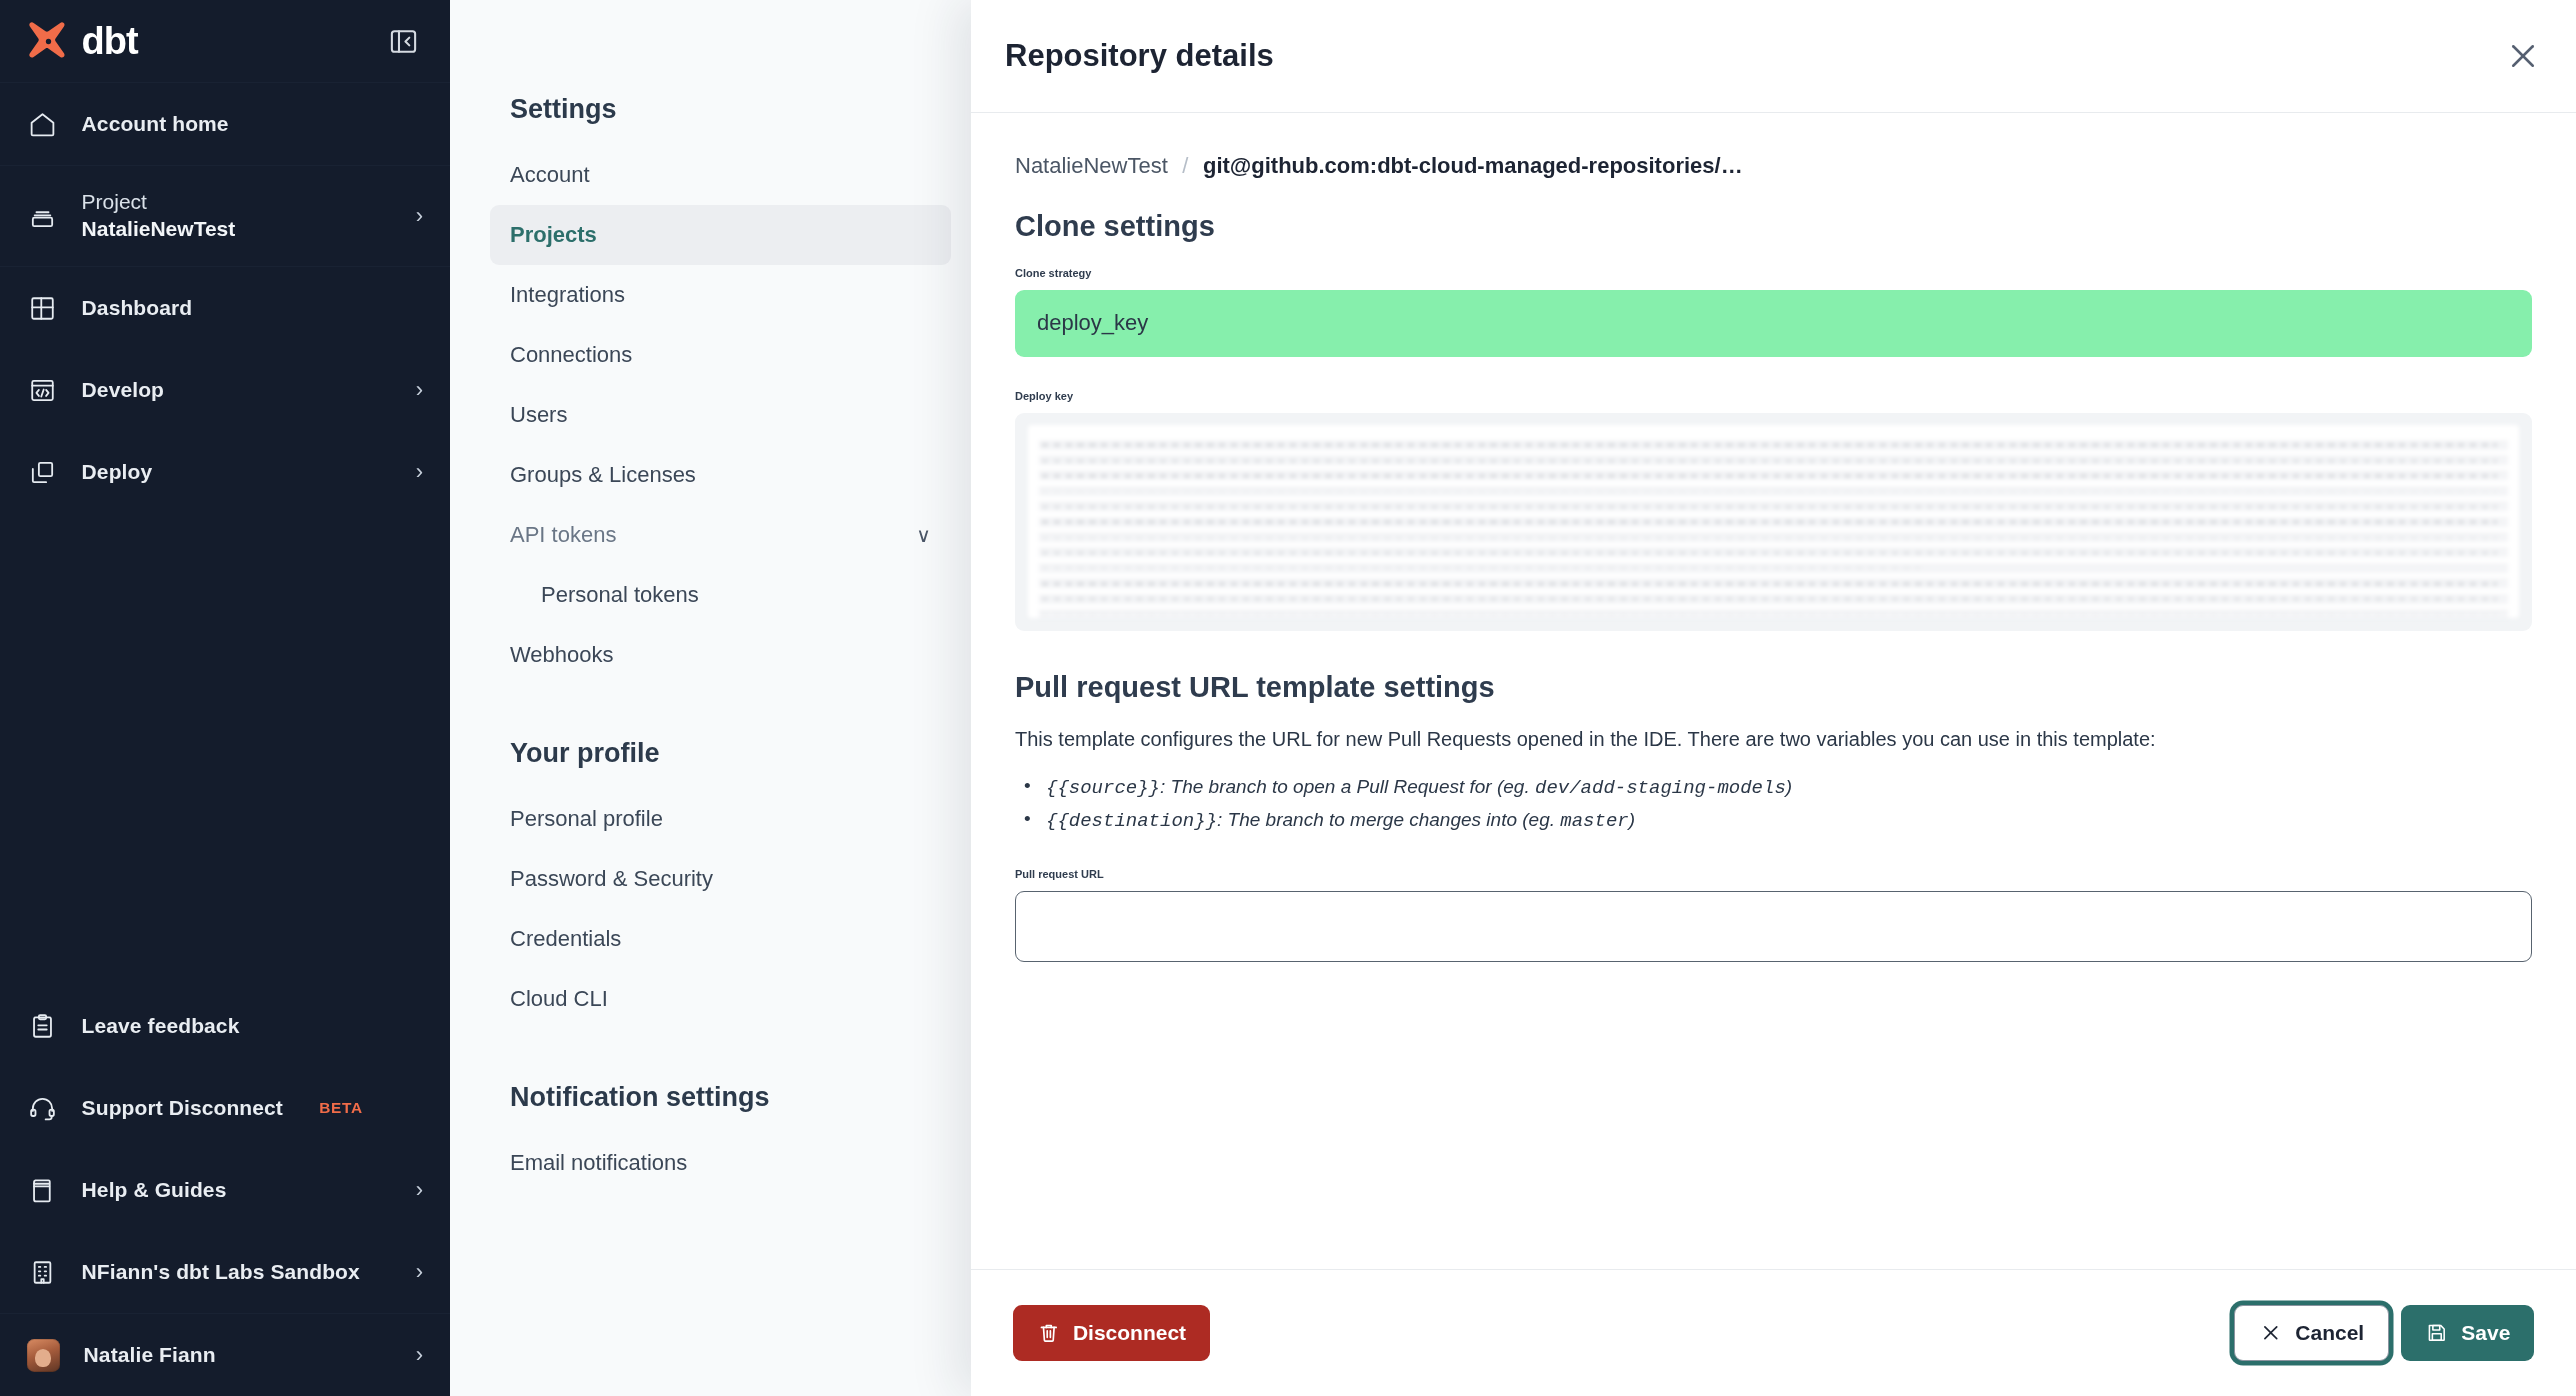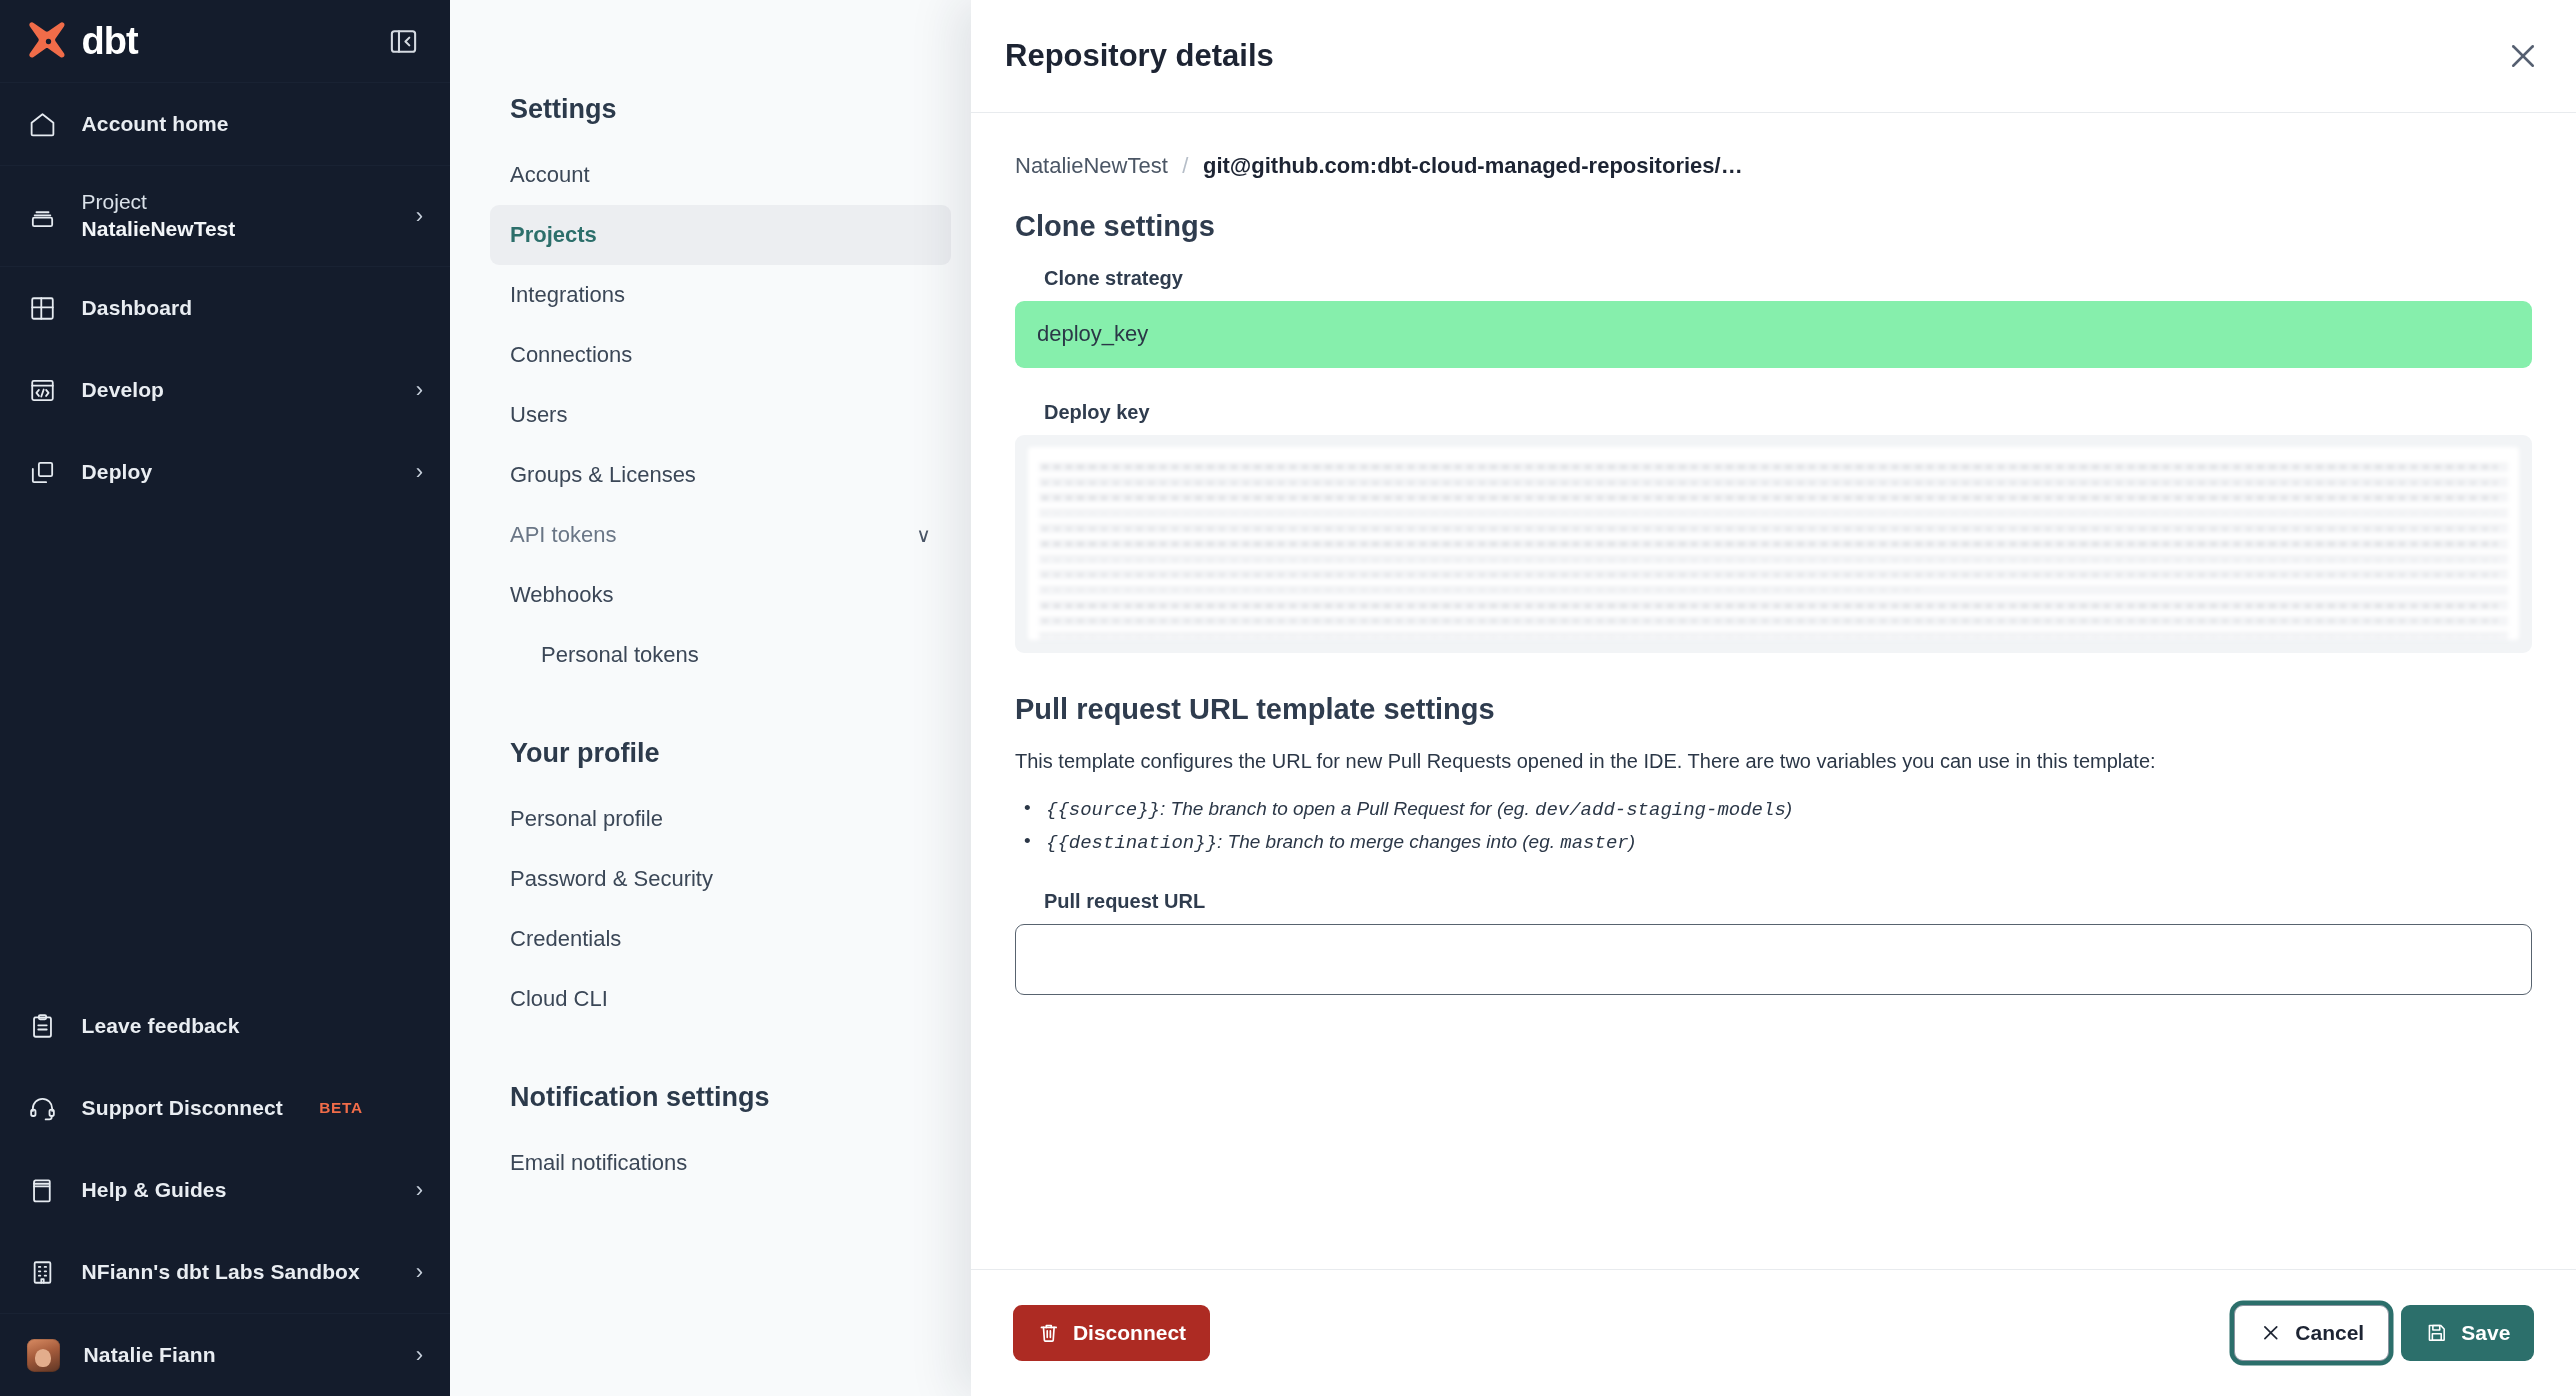--- a/index.html
+++ b/index.html
@@ -119,21 +119,21 @@
     padding: 40px 44px 0 44px;
   }
   .crumb { display: flex; align-items: baseline; gap: 14.5px; font-size: 22px; margin-bottom: 31px; }
   .crumb-a { color: #4b5665; }
   .crumb-sep { color: #b6bec8; }
   .crumb-b { color: #1d2433; font-weight: 700; }
 
   .sec-h { font-size: 29px; font-weight: 700; color: #2f3c4e; margin-bottom: 23.6px; }
   .sec-h2 { font-size: 29px; font-weight: 700; color: #2f3c4e; margin: 0 0 20px 0; }
 
-  .fld-label { font-size: 20px; font-weight: 700; color: #2f3c4e; margin-bottom: 11px; margin-left: 29px; }
+  .fld-label { font-size: 11px; font-weight: 700; color: #2f3c4e; margin-bottom: 11px; }
   .readonly-box {
     background: #86efac; border-radius: 9px; height: 67px;
     display: flex; align-items: center; padding: 0 22px;
     font-size: 22px; color: #2b3747; margin-bottom: 33px;
   }
   .keybox {
     background: #f2f4f6; border-radius: 9px;
     height: 218px; padding: 12.7px; margin-bottom: 40px; position: relative;
   }
   .keybox-inner {
@@ -372,25 +372,25 @@
     <div class="set-item">
       <span>Users</span>
     </div>
     <div class="set-item">
       <span>Groups &amp; Licenses</span>
     </div>
     <div class="set-item muted">
       <span>API tokens</span>
       <span class="set-chev">∨</span>
     </div>
-    <div class="set-item">
-      <span>Webhooks</span>
-    </div>
     <div class="set-item sub">
       <span>Personal tokens</span>
+    </div>
+    <div class="set-item">
+      <span>Webhooks</span>
     </div>
 
     <h2 class="set-h second">Your profile</h2>
     <div class="set-item">
       <span>Personal profile</span>
     </div>
     <div class="set-item">
       <span>Password &amp; Security</span>
     </div>
     <div class="set-item">

